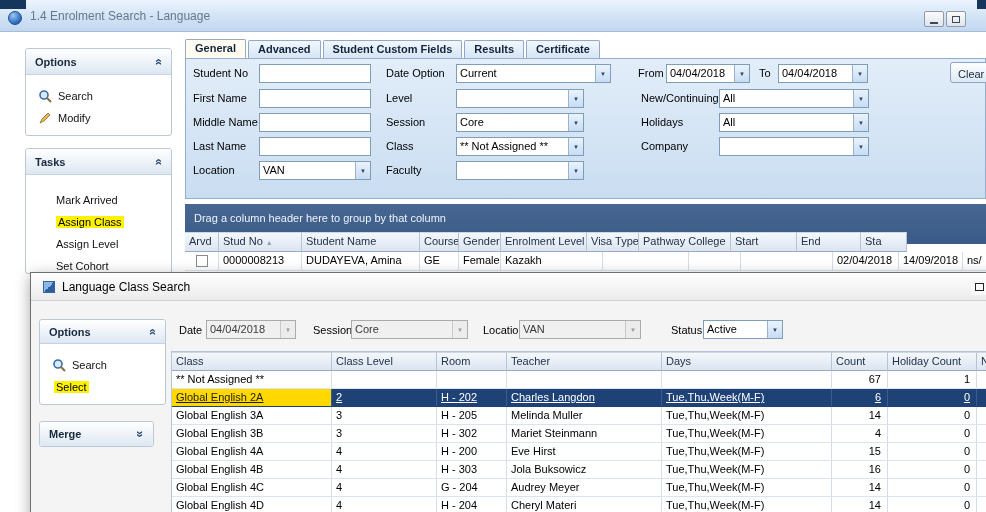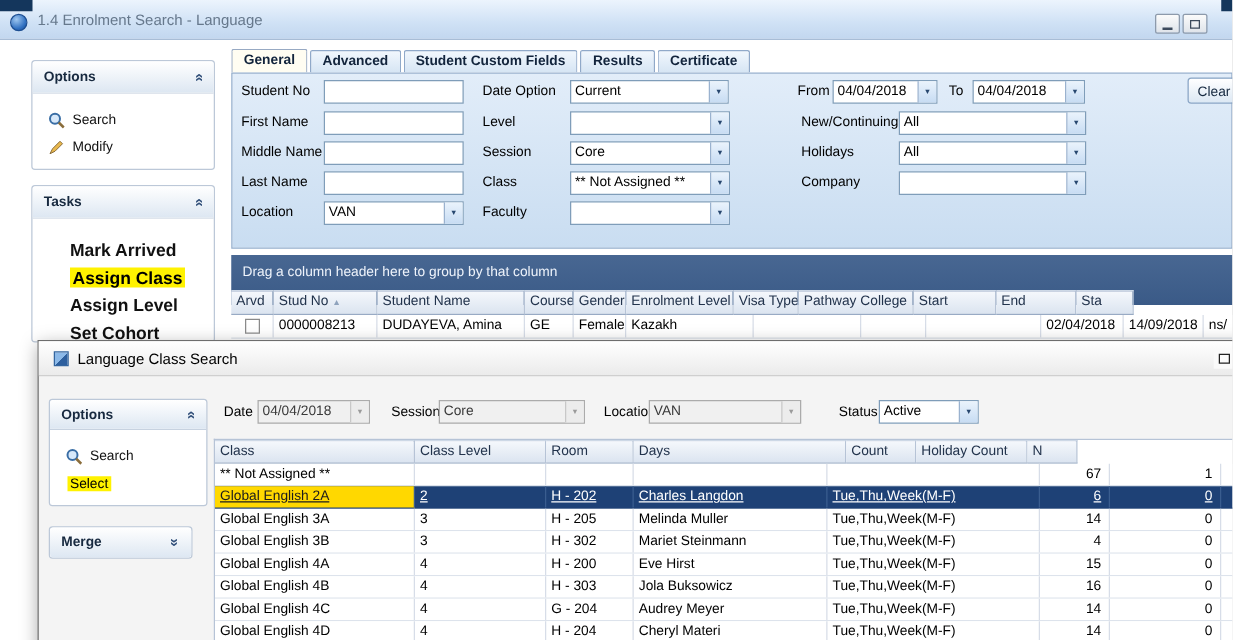--- a/index.html
+++ b/index.html
@@ -24,21 +24,21 @@
 
   
   .panel { position:absolute; background:#fff; border:1px solid #bcc8d8; border-radius:3px; }
   .panel-hd { height:26px; display:flex; justify-content:space-between; align-items:center; padding:0 9px;
     background:linear-gradient(#ffffff,#dde7f2); border-bottom:1px solid #c7d2e0;
     font-size:11px; font-weight:bold; color:#17293f; border-radius:3px 3px 0 0; }
   .chev { display:inline-block; font-weight:bold; font-size:12px; color:#32507a; }
   .chev.up { transform:rotate(-90deg); }
   .chev.down { transform:rotate(90deg); }
   .pitem { height:22px; display:flex; align-items:center; gap:6px; padding-left:12px; font-size:11px; color:#111; cursor:pointer; }
-  .titem { height:22px; line-height:22px; padding-left:30px; font-size:14px; color:#111; cursor:pointer;font-weight:bold; }
+  .titem { height:22px; line-height:22px; padding-left:30px; font-size:11px; color:#111; cursor:pointer; }
   .hl { background:#fff200; color:#000; padding:0 2px; }
 
   
   .tabstrip { position:absolute; left:185px; top:40px; height:18px; display:flex; align-items:flex-end; }
   .tab { height:18px; padding:2px 9px 0; font-size:11px; color:#12243c; margin-right:2px;
     background:linear-gradient(#f1f7fd,#d6e5f4); border:1px solid #90a9c9; border-bottom:none; border-radius:2px 2px 0 0;font-weight:bold; }
   .tab.active { background:#fffdf2; border-color:#97a9c3; height:19px; }
 
   
   .formpanel { position:absolute; left:185px; top:58px; width:801px; height:141px;
@@ -175,21 +175,21 @@
       <span class="cval">VAN</span>
       <span class="cbtn">▼</span>
     </div>
 
     <span class="lbl" style="left:200px;top:8px">Date Option</span>
     <span class="lbl" style="left:200px;top:33px">Level</span>
     <span class="lbl" style="left:200px;top:57px">Session</span>
     <span class="lbl" style="left:200px;top:81px">Class</span>
     <span class="lbl" style="left:200px;top:105px">Faculty</span>
 
-    <div class="combo" style="left:270px;top:5px;width:127px">
+    <div class="combo" style="left:270px;top:5px;width:155px">
       <span class="cval">Current</span>
       <span class="cbtn">▼</span>
     </div>
     <div class="combo" style="left:270px;top:30px;width:128px">
       <span class="cval"></span>
       <span class="cbtn">▼</span>
     </div>
     <div class="combo" style="left:270px;top:54px;width:128px">
       <span class="cval">Core</span>
       <span class="cbtn">▼</span>
@@ -320,20 +320,21 @@
     <div class="combo" style="left:672px;top:47px;width:80px">
       <span class="cval">Active</span>
       <span class="cbtn">▼</span>
     </div>
 
     <div class="dlg-grid">
       <div class="ghead">
         <div class="gc dc0">Class</div>
         <div class="gc dc1">Class Level</div>
         <div class="gc dc2">Room</div>
+        <div class="gc dc3">Teacher</div>
         <div class="gc dc4">Days</div>
         <div class="gc dc5">Count</div>
         <div class="gc dc6">Holiday Count</div>
         <div class="gc dc7">N</div>
       </div>
 
       <div class="grow" style="top:19px">
         <div class="gc dc0">** Not Assigned **</div>
         <div class="gc dc1"></div>
         <div class="gc dc2"></div>

